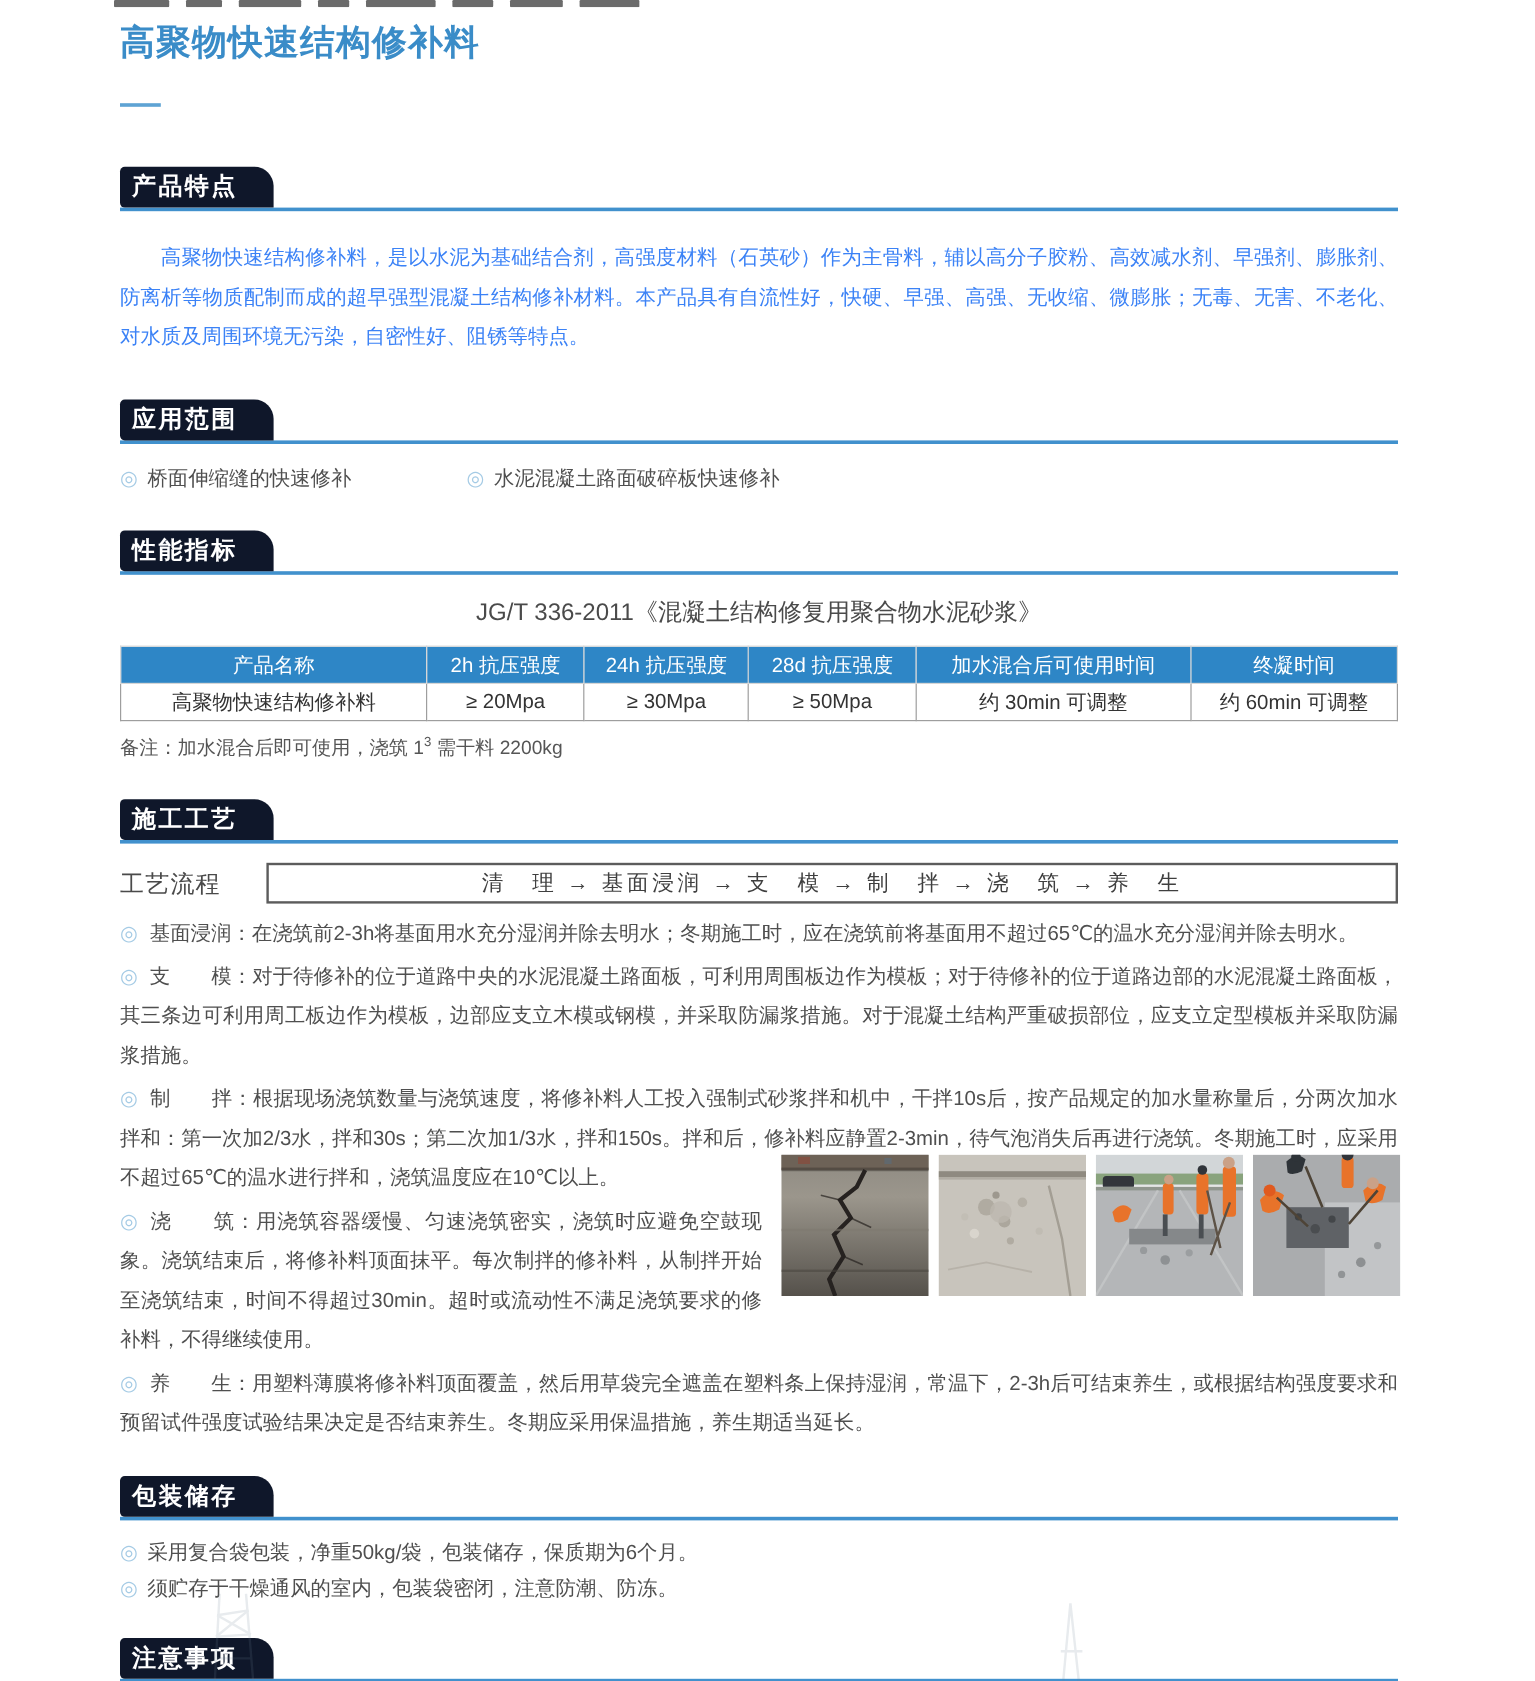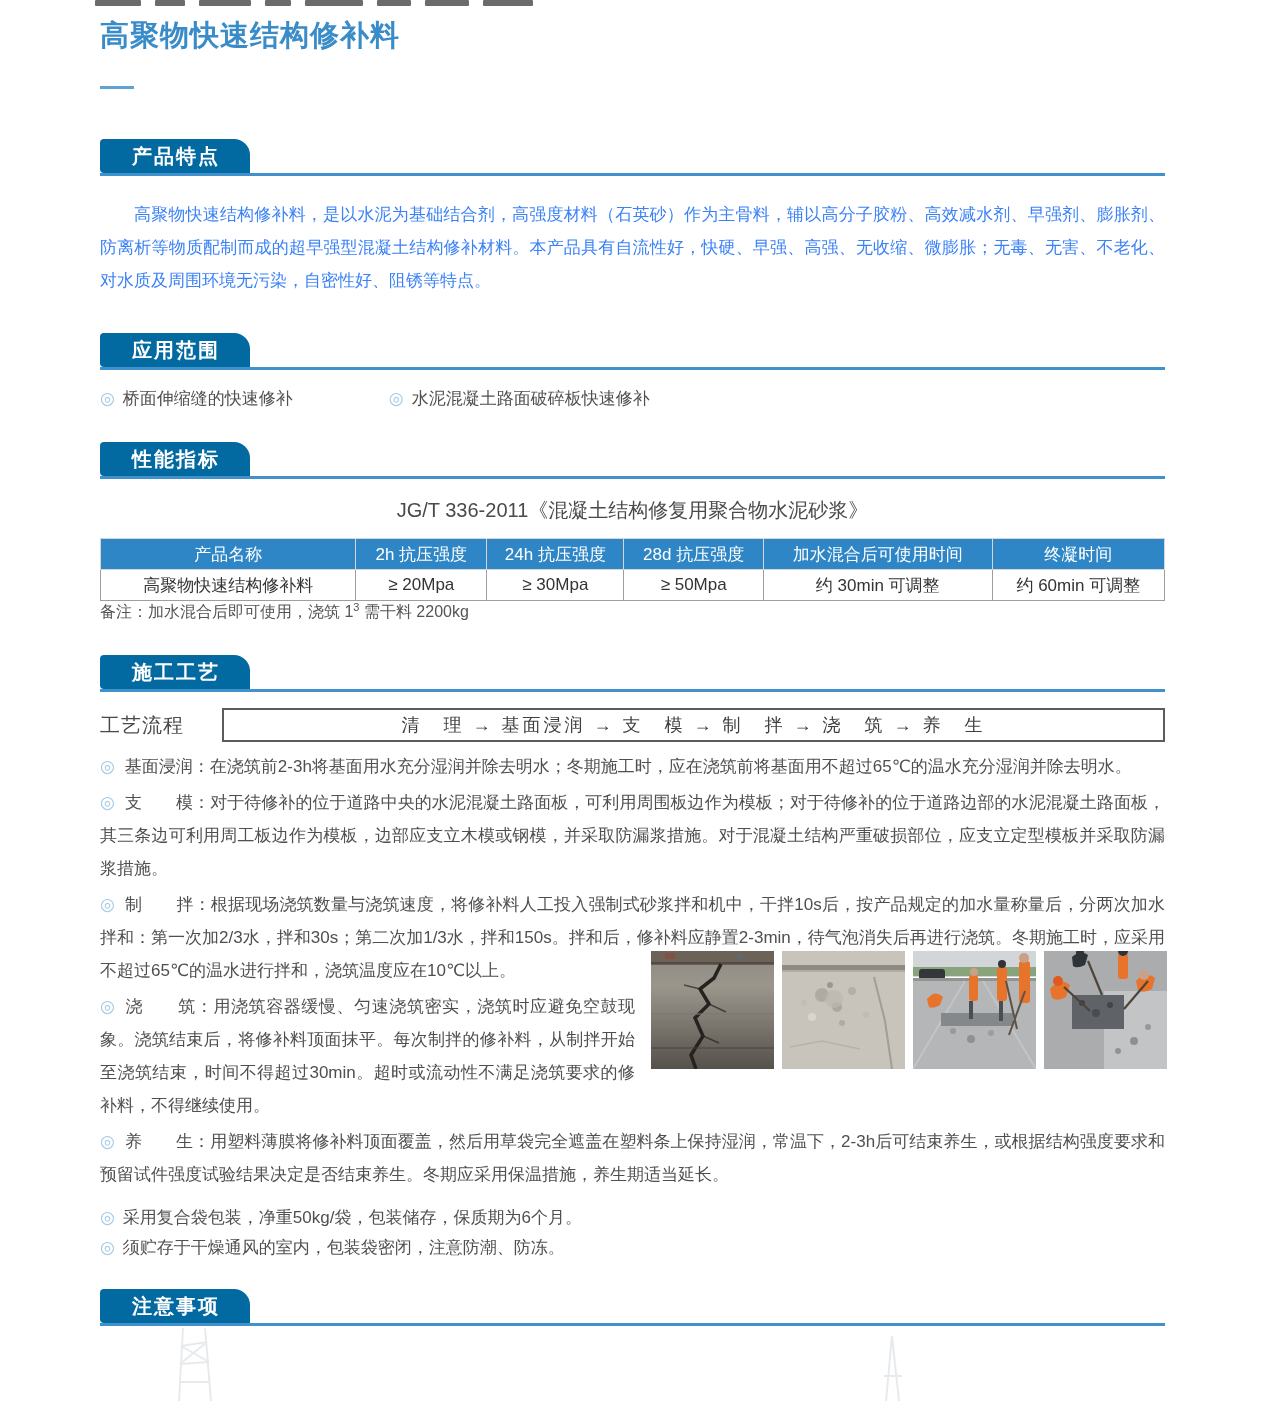--- a/index.html
+++ b/index.html
@@ -15,23 +15,23 @@
   .top-artifact { position:absolute; top:0; left:95px; height:6px; display:flex; gap:14px; overflow:hidden; opacity:.75; }
   .top-artifact i { display:block; height:6px; background:#3a3a3a; border-radius:1px; }
 
   
   .page-title { padding-top:16px; font-size:29px; font-weight:bold; color:#3a8cc8; letter-spacing:1px; }
   .title-dash { width:34px; height:3px; background:#5ea3d4; margin-top:30px; }
 
   
   .sec-header { border-bottom:3px solid #4191cd; line-height:0; }
   .sec-tab {
-    display:inline-block; background:#0369a1; color:#ffffff;
+    display:inline-block; background:#0f172a; color:#ffffff;
     font-size:20px; font-weight:bold; letter-spacing:2px;
-    line-height:34px; padding:0 30px 0 32px;
+    line-height:34px; padding:0 30px 0 10px;
     border-radius:4px 16px 0 4px; vertical-align:bottom;
   }
 
   .para {
     margin-top:22px; font-size:17px; line-height:33px; text-align:justify;
     text-indent:2em; color:#3b82f6;
   }
 
   .bullet-row { margin-top:16px; display:flex; }
   .bullet-item { font-size:17px; line-height:26px; color:#4f4f4f; margin-right:96px; white-space:nowrap; }
@@ -41,21 +41,21 @@
 
   table.perf { margin-top:14px; width:100%; border-collapse:collapse; table-layout:fixed; }
   table.perf th {
     background:#2e86c6; color:#ffffff; font-weight:normal; font-size:17px;
     height:31px; border:1px solid #d6d6d6; text-align:center;
   }
   table.perf td {
     background:#ffffff; color:#333333; font-size:17px;
     height:31px; border:1px solid #9e9e9e; text-align:center;
   }
-  .table-note { font-size:16px; color:#555555; }
+  .table-note { margin-top:12px; font-size:16px; color:#555555; }
   .table-note sup { font-size:11px; }
 
   .flow-row { margin-top:16px; display:flex; align-items:center; }
   .flow-label { width:122px; font-size:20px; color:#4a4a4a; flex:0 0 auto; letter-spacing:1px; }
   .flow-box {
     flex:1; border:2px solid #5c5c5c; height:34px; line-height:30px;
     text-align:center; font-size:18px; color:#3f3f3f; letter-spacing:3px; font-weight:500;
   }
 
   .steps { margin-top:8px; }
@@ -248,20 +248,23 @@
             <circle cx="74" cy="100" r="3" fill="#919496"></circle>
         </svg>
       </div>
     </div>
 
     <p class="step"><span class="blt">◎</span><span>浇　　筑：用浇筑容器缓慢、匀速浇筑密实，浇筑时应避免空鼓现象。浇筑结束后，将修补料顶面抹平。每次制拌的修补料，从制拌开始至浇筑结束，时间不得超过30min。超时或流动性不满足浇筑要求的修补料，不得继续使用。</span></p>
     <p class="step"><span class="blt">◎</span><span>养　　生：用塑料薄膜将修补料顶面覆盖，然后用草袋完全遮盖在塑料条上保持湿润，常温下，2-3h后可结束养生，或根据结构强度要求和预留试件强度试验结果决定是否结束养生。冬期应采用保温措施，养生期适当延长。</span></p>
     <div class="clear"></div>
   </div>
 
+  <div class="sec-header" style="margin-top:28px">
+    <span class="sec-tab">包装储存</span>
+  </div>
   <div class="pack-list">
     <div class="pack-item"><span class="blt">◎</span><span>采用复合袋包装，净重50kg/袋，包装储存，保质期为6个月。</span></div>
     <div class="pack-item"><span class="blt">◎</span><span>须贮存于干燥通风的室内，包装袋密闭，注意防潮、防冻。</span></div>
   </div>
 
   <div class="sec-header" style="margin-top:26px">
     <span class="sec-tab">注意事项</span>
   </div>
 
 </div>

